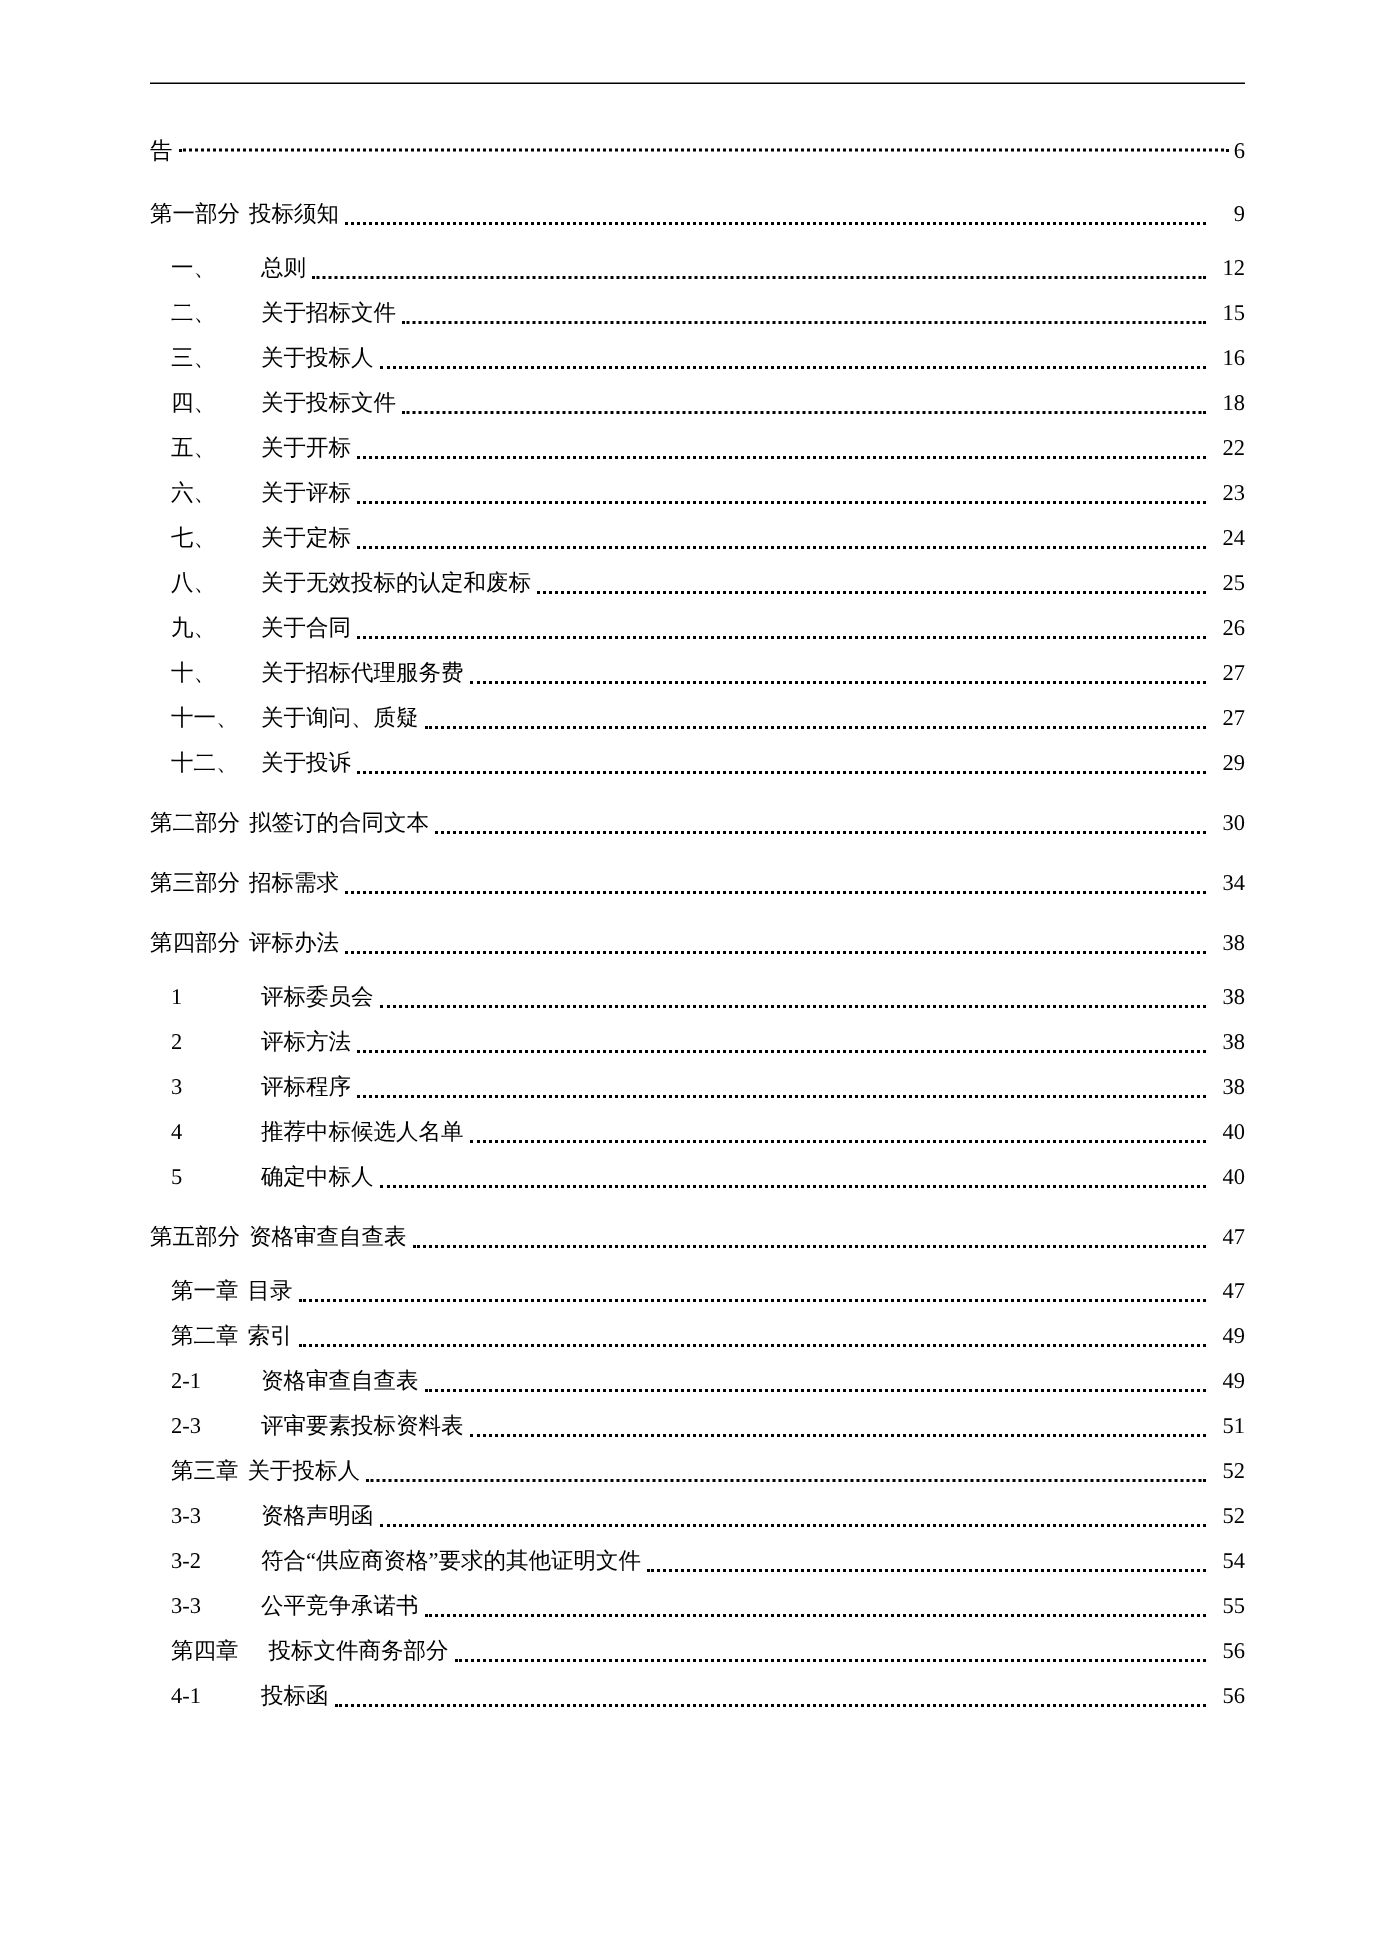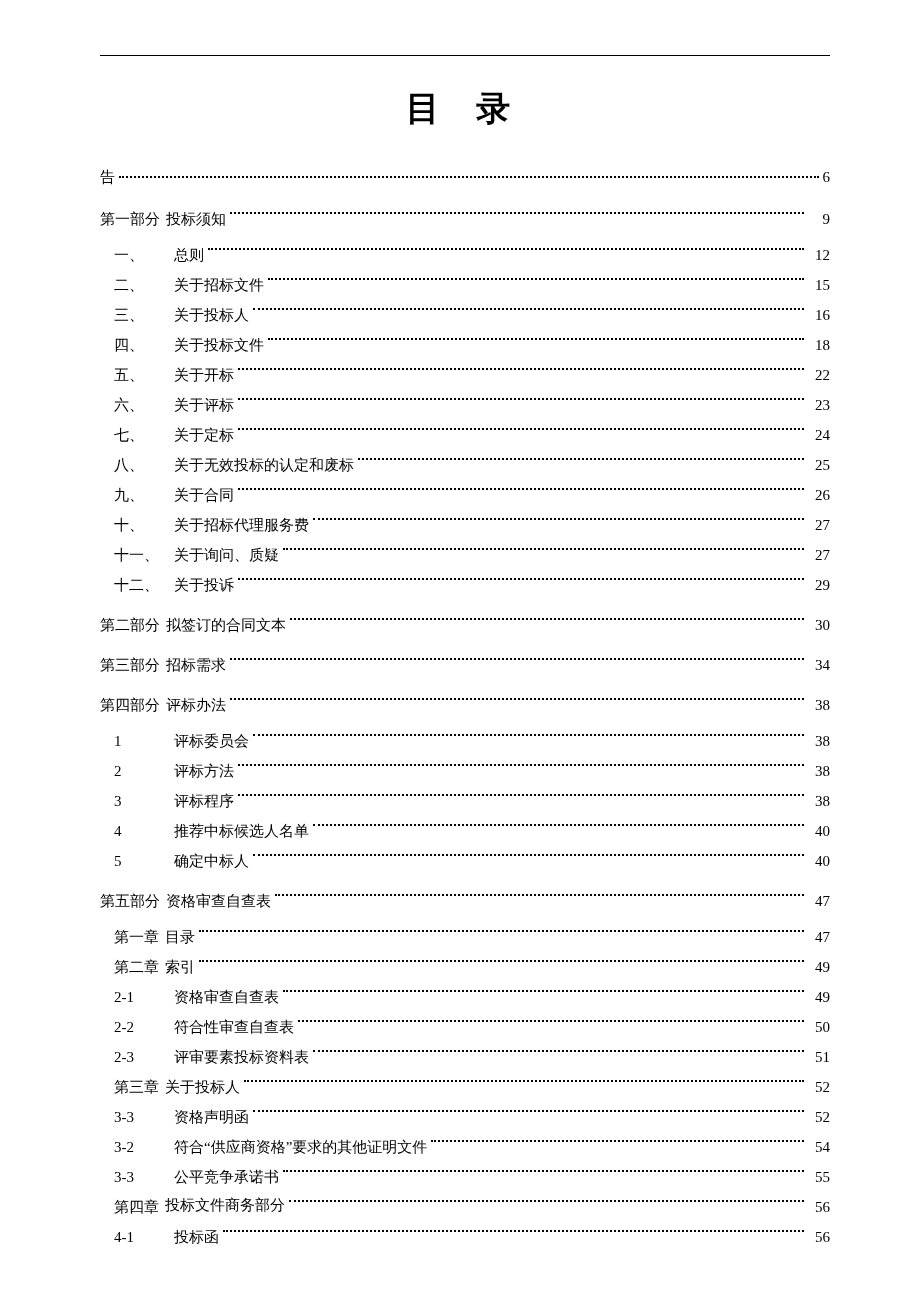--- a/index.html
+++ b/index.html
@@ -50,21 +50,21 @@
       border-bottom: 2px dotted #000;
       margin: 0 4px 4px 4px;
       height: 1px;
       transform: translateY(-4px);
     }
     .toc-announcement .pg2 { flex: 0 0 auto; }
 
     .toc-section { margin-top: 10px; }
     .toc-row {
       display: flex;
-      align-items: center;
+      align-items: flex-end;
       line-height: 2.0;
       font-size: 15px;
     }
     .toc-row.level1 { margin-top: 10px; margin-bottom: 6px; }
     .toc-row.level2 { padding-left: 14px; font-size: 15px; }
     .toc-row.level2b { padding-left: 14px; font-size: 15px; }
     .col-num-wide {
       flex: 0 0 60px;
       white-space: nowrap;
     }
@@ -85,21 +85,20 @@
       min-width: 22px;
     }
   </style>
 </head>
 <body>
 
 <div class="page">
 
   <div class="header-underline"></div>
 
-  <div class="title">目  录</div>
 
   <div class="toc-announcement">
     <div class="line2">
       <span class="label2">告</span>
       <span class="dots2"></span>
       <span class="pg2">6</span>
     </div>
   </div>
 
   <div id="toc-parts">
@@ -256,26 +255,20 @@
           <span class="col-dots"></span>
           <span class="col-page">49</span>
         </div>
         <div class="toc-row level2">
           <span class="col-num-wide">2-1</span>
           <span class="col-label">资格审查自查表</span>
           <span class="col-dots"></span>
           <span class="col-page">49</span>
         </div>
         <div class="toc-row level2">
-          <span class="col-num-wide">2-2</span>
-          <span class="col-label">符合性审查自查表</span>
-          <span class="col-dots"></span>
-          <span class="col-page">50</span>
-        </div>
-        <div class="toc-row level2">
           <span class="col-num-wide">2-3</span>
           <span class="col-label">评审要素投标资料表</span>
           <span class="col-dots"></span>
           <span class="col-page">51</span>
         </div>
         <div class="toc-row level2b">
           <span class="col-label">第三章</span>
           <span class="col-label" style="margin-left:6px;">关于投标人</span>
           <span class="col-dots"></span>
           <span class="col-page">52</span>
@@ -293,21 +286,21 @@
           <span class="col-page">54</span>
         </div>
         <div class="toc-row level2">
           <span class="col-num-wide">3-3</span>
           <span class="col-label">公平竞争承诺书</span>
           <span class="col-dots"></span>
           <span class="col-page">55</span>
         </div>
         <div class="toc-row level2b">
           <span class="col-label">第四章</span>
-          <span class="col-label" style="margin-left:6px;font-family:Liberation Mono, monospace;">投标文件商务部分</span>
+          <span class="col-label" style="margin-left:20px;">投标文件商务部分</span>
           <span class="col-dots"></span>
           <span class="col-page">56</span>
         </div>
         <div class="toc-row level2">
           <span class="col-num-wide">4-1</span>
           <span class="col-label">投标函</span>
           <span class="col-dots"></span>
           <span class="col-page">56</span>
         </div>
       </div>

